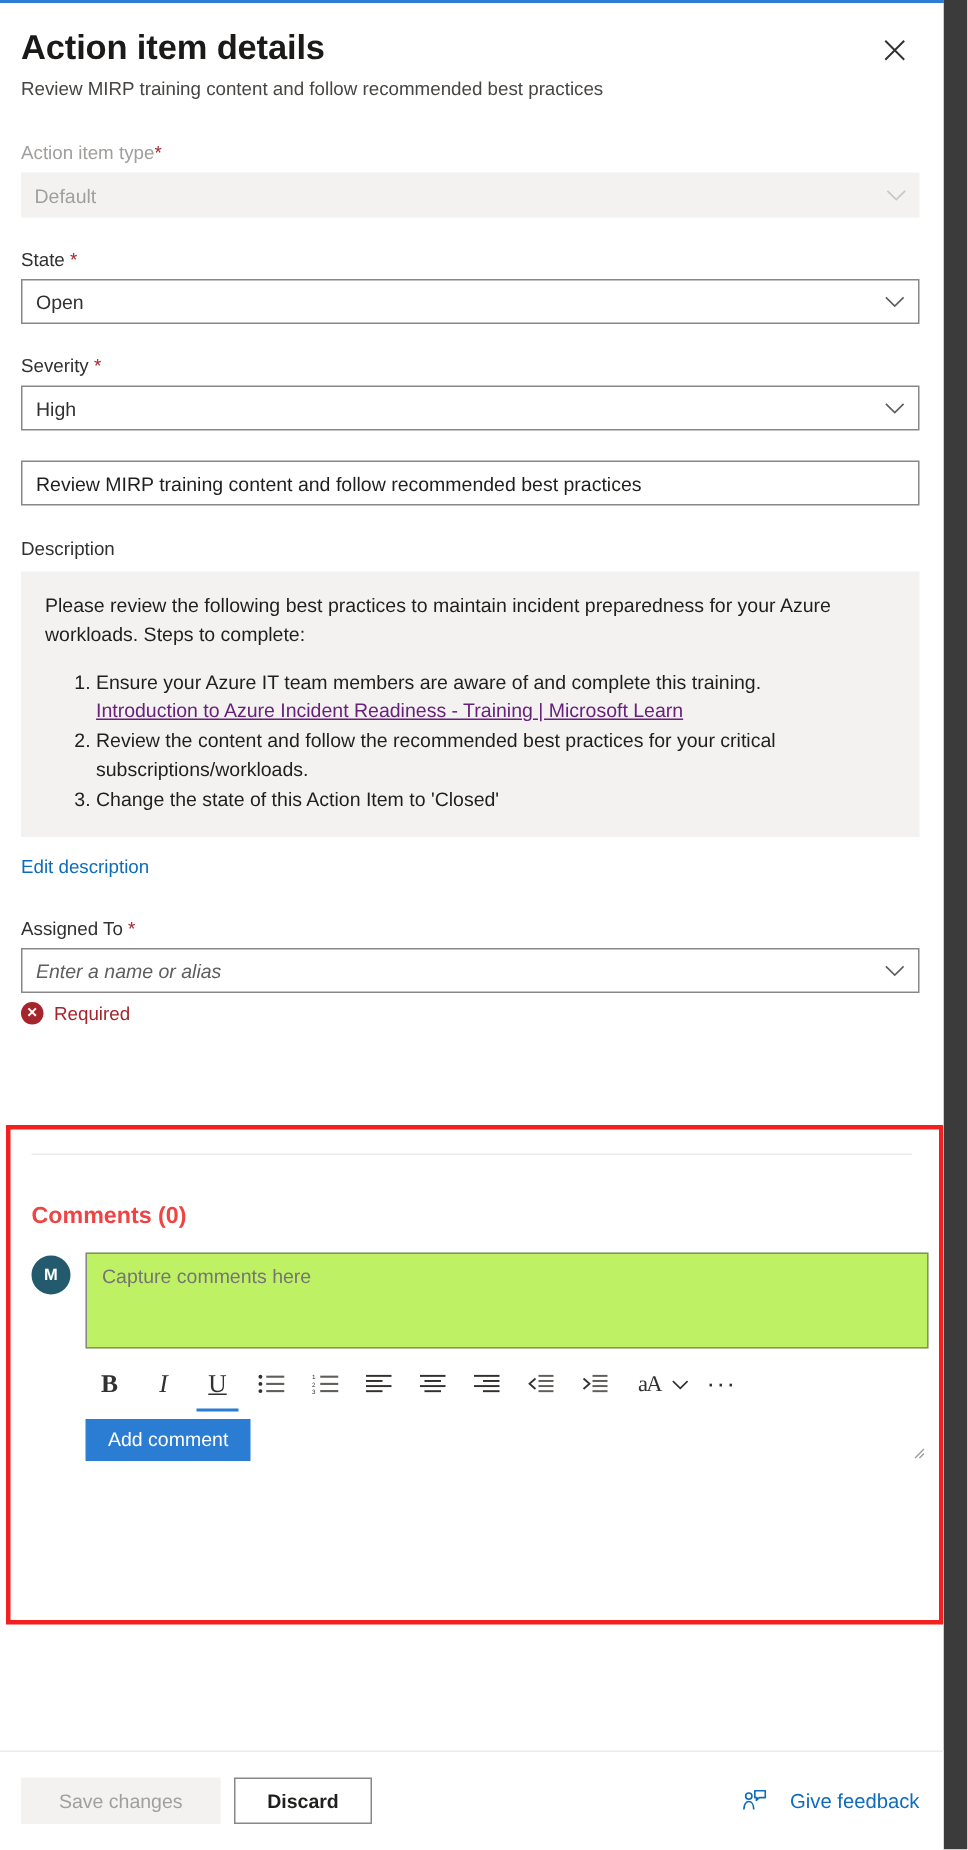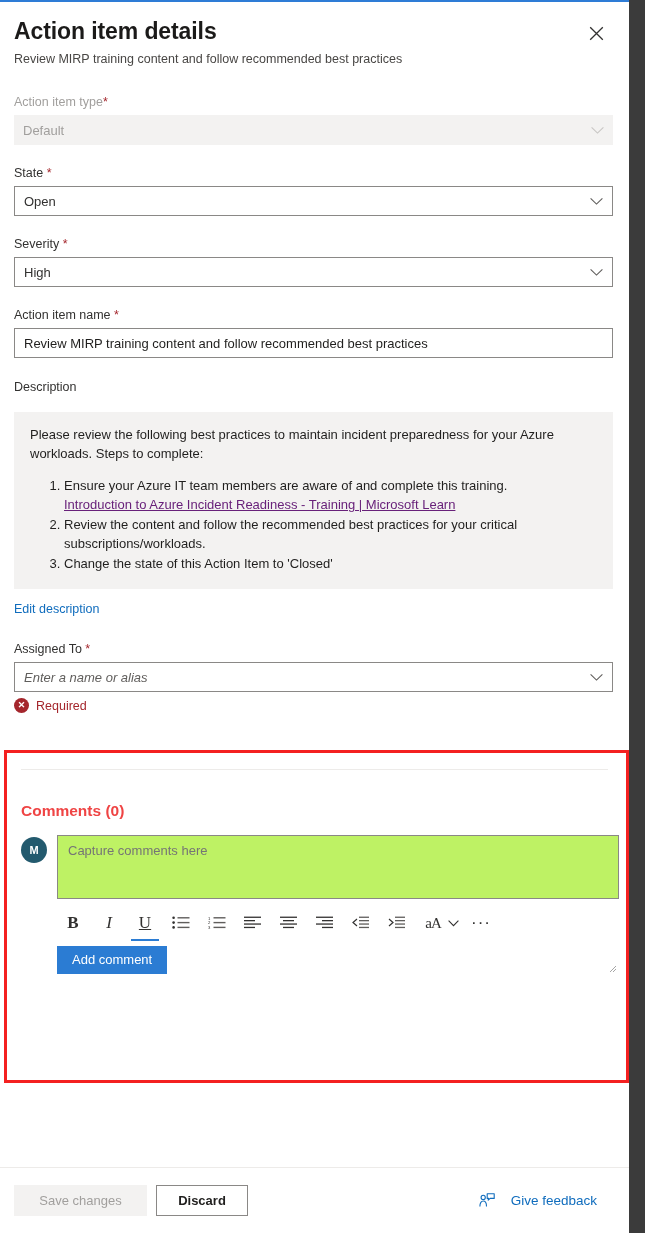--- a/index.html
+++ b/index.html
@@ -141,21 +141,21 @@
     padding: 0 9px;
     font-size: 13px;
     color: #201f1e;
     width: 599px;
   }
 
   
   .desc-label {
     font-size: 12.5px;
     color: #323130;
-    margin-bottom: 18px;
+    margin-bottom: 8px;
     display: block;
   }
   .desc-box {
     background: #f3f2f1;
     padding: 13px 16px 15px 16px;
     font-size: 13px;
     color: #201f1e;
     line-height: 19px;
     width: 599px;
   }
@@ -342,21 +342,21 @@
   
   .footer {
     position: absolute;
     left: 0; bottom: 0;
     width: 629px;
     height: 66px;
     background: #ffffff;
     border-top: 1px solid #edebe9;
     display: flex;
     align-items: center;
-    padding: 0 32px 0 14px;
+    padding: 0 16px 0 14px;
   }
   .btn-save {
     background: #f3f2f1;
     color: #a19f9d;
     border: none;
     font-size: 13px;
     font-family: "Liberation Sans", sans-serif;
     height: 31px;
     min-width: 133px;
     padding: 0 14px;
@@ -445,23 +445,20 @@
           <span>High</span>
           <span class="chev">
             <svg width="13" height="8" viewBox="0 0 13 8">
                 <path d="M0.6 0.8 L6.5 6.6 L12.4 0.8" stroke="currentColor" stroke-width="1.1" fill="none"></path>
               </svg>
           </span>
         </div>
       </div>
 
       <div class="field">
-        <label class="field-label">
-          <span>Action item name</span> <span class="req-star">*</span>
-        </label>
         <div class="text-input">
           <span>Review MIRP training content and follow recommended best practices</span>
         </div>
       </div>
 
       <div class="field" style="margin-top:22px;">
         <span class="desc-label">Description</span>
         <div class="desc-box">
           <p>Please review the following best practices to maintain incident preparedness for your Azure workloads. Steps to complete:</p>
           <ol>

